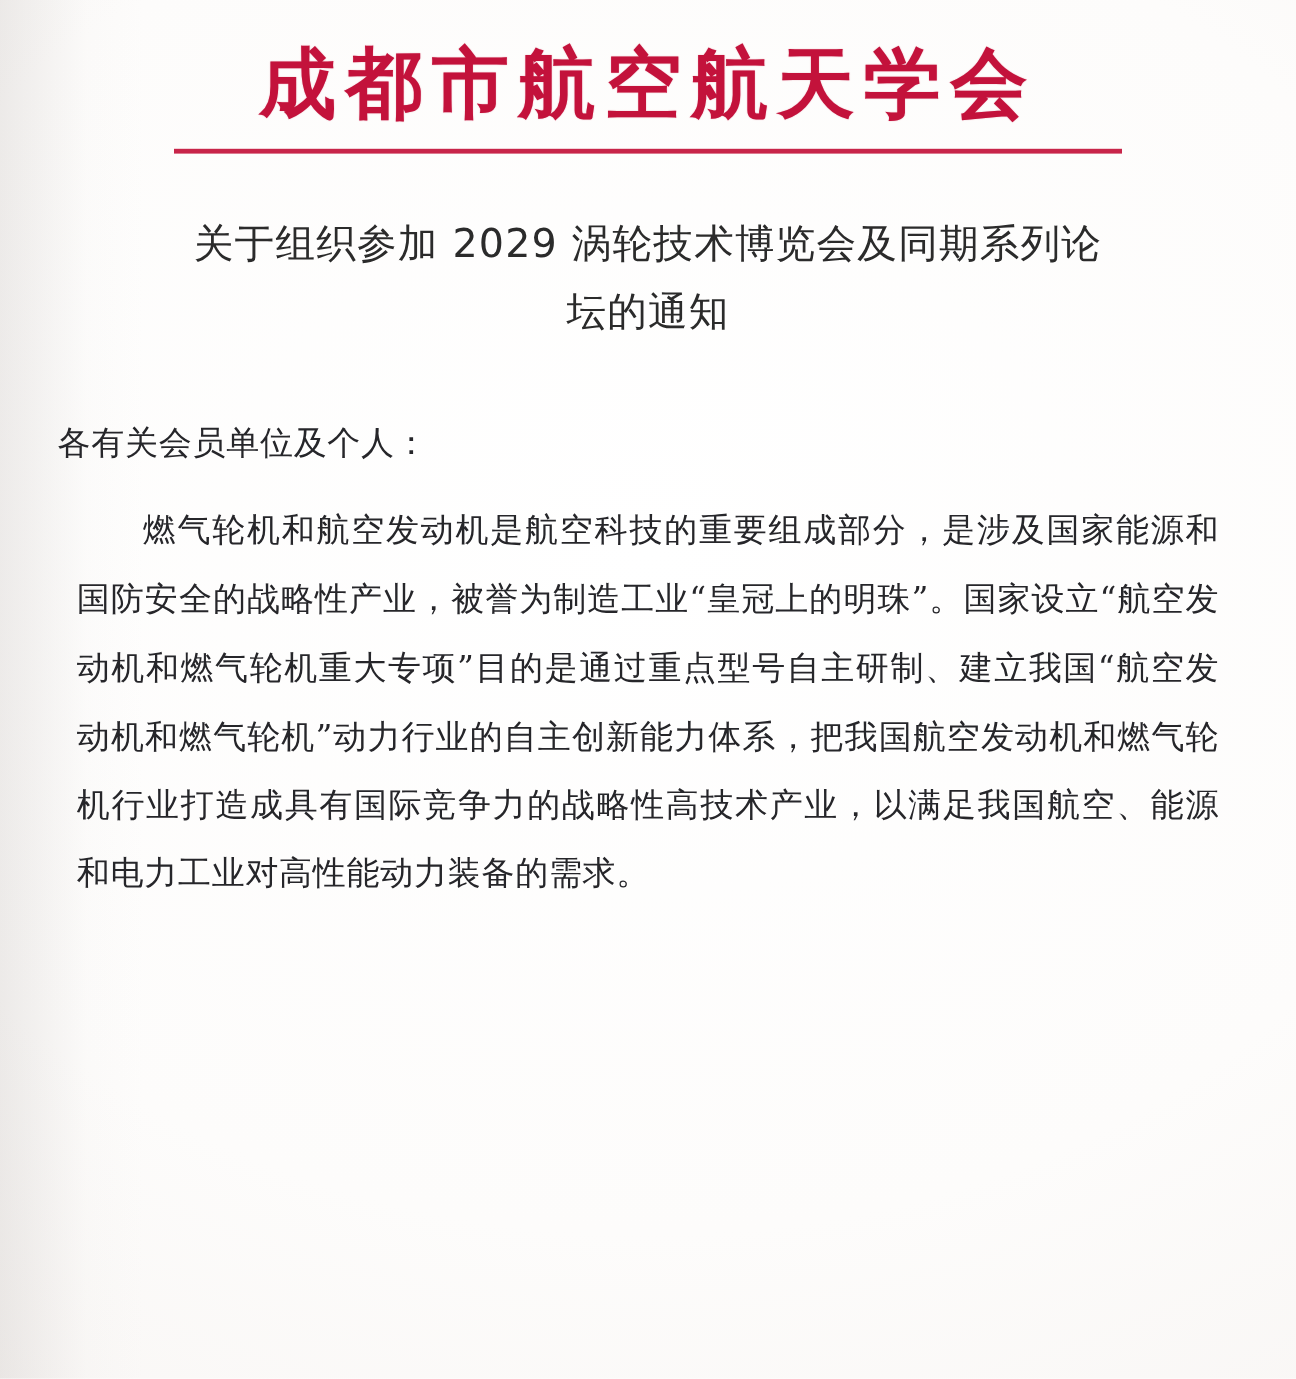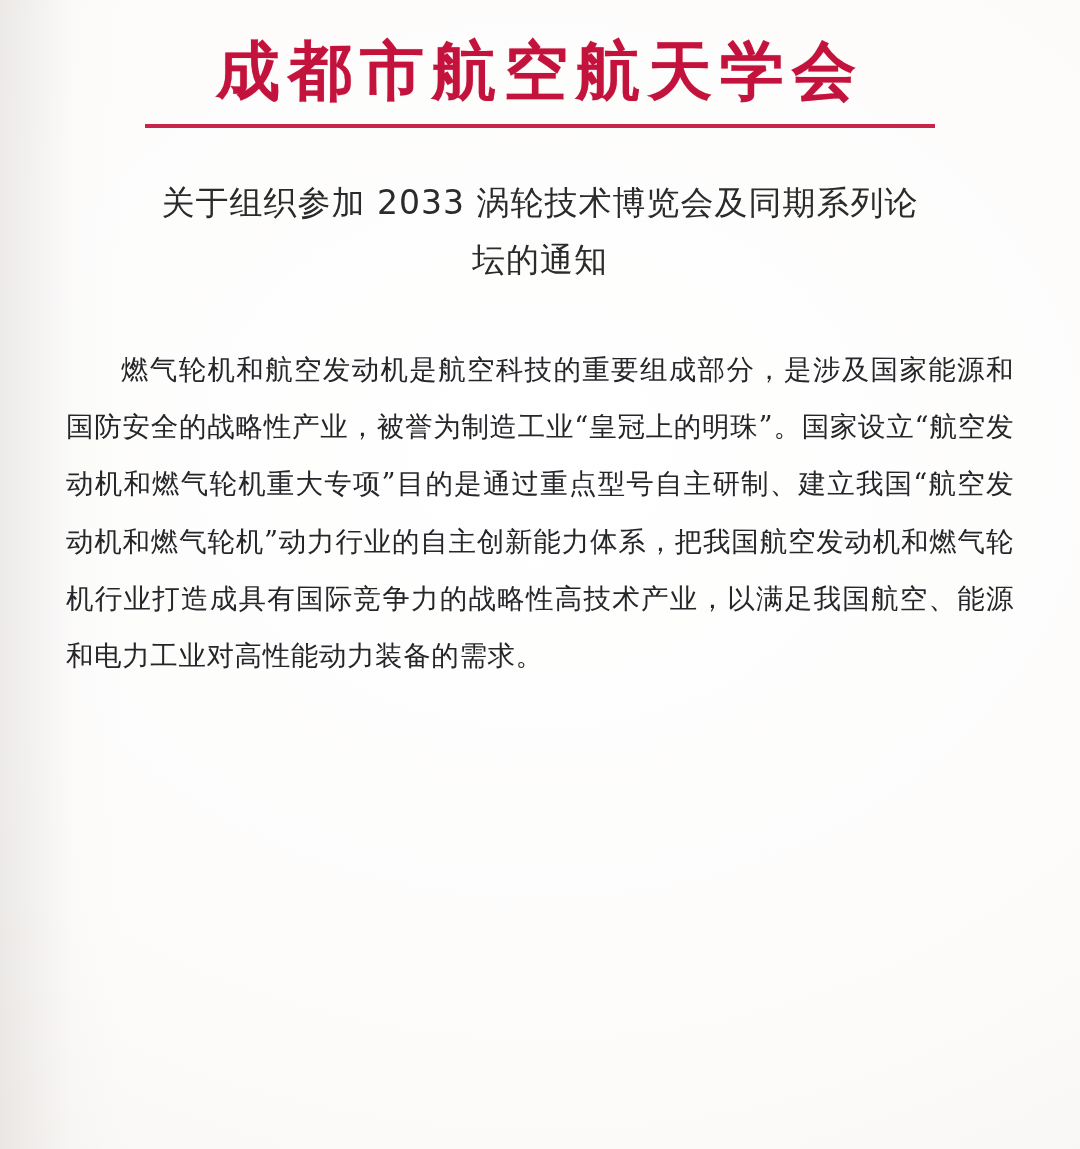--- a/index.html
+++ b/index.html
@@ -28,21 +28,21 @@
     position: absolute;
     top: 0; bottom: 0; left: 0;
     width: 120px;
     background: linear-gradient(to right, rgba(150,140,135,0.16), rgba(200,195,190,0.04) 60%, rgba(255,255,255,0));
     pointer-events: none;
   }
 
   .content {
     position: relative;
     z-index: 2;
-    padding: 0 66px;
+    padding: 0 48px;
     box-sizing: border-box;
   }
 
   
   .letterhead {
     text-align: center;
     padding-top: 34px;
   }
   .letterhead-title {
     color: #c3123b;
@@ -82,38 +82,39 @@
     color: #26262a;
     letter-spacing: 0.6px;
     text-align: justify;
     text-justify: inter-ideograph;
   }
   .salutation {
     margin: 0 0 6px 0;
     text-align: left;
   }
   .para {
-    margin: 0;
+    margin: 16px;
     text-indent: 2em;
   }
   .para + .para {
     margin-top: 2px;
   }
 </style>
 </head>
 <body>
 
 <div class="page">
   <div class="content">
 
     <div class="letterhead">
       <div class="letterhead-title">成都市航空航天学会</div>
       <div class="letterhead-rule"></div>
     </div>
 
-    <div class="doc-title">关于组织参加 2033 涡轮技术博览会及同期系列论坛的通知</div>
+    <div class="doc-title">关于组织参加 2029 涡轮技术博览会及同期系列论坛的通知</div>
 
     <div class="body-text">
+      <p class="salutation">各有关会员单位及个人：</p>
       <p class="para">燃气轮机和航空发动机是航空科技的重要组成部分，是涉及国家能源和国防安全的战略性产业，被誉为制造工业“皇冠上的明珠”。国家设立“航空发动机和燃气轮机重大专项”目的是通过重点型号自主研制、建立我国“航空发动机和燃气轮机”动力行业的自主创新能力体系，把我国航空发动机和燃气轮机行业打造成具有国际竞争力的战略性高技术产业，以满足我国航空、能源和电力工业对高性能动力装备的需求。</p>
     </div>
 
   </div>
 </div>
 
 </body></html>

